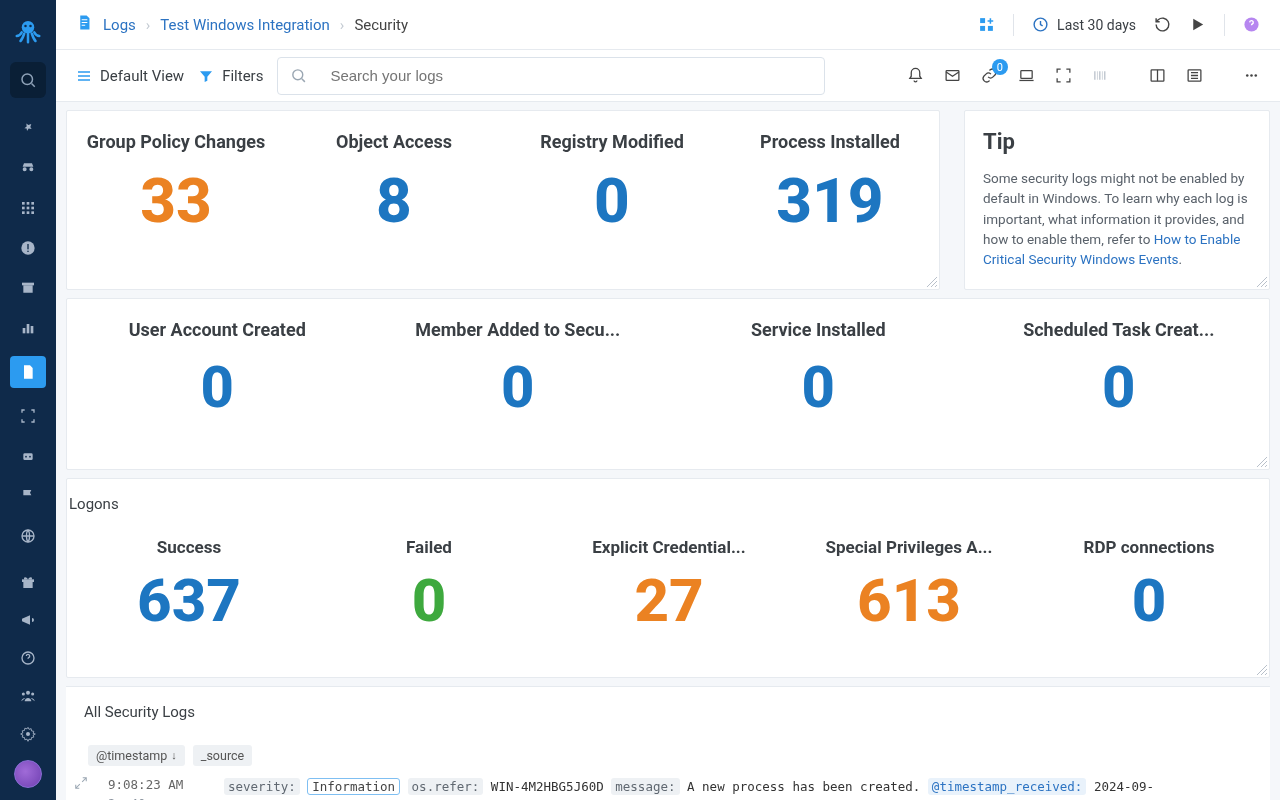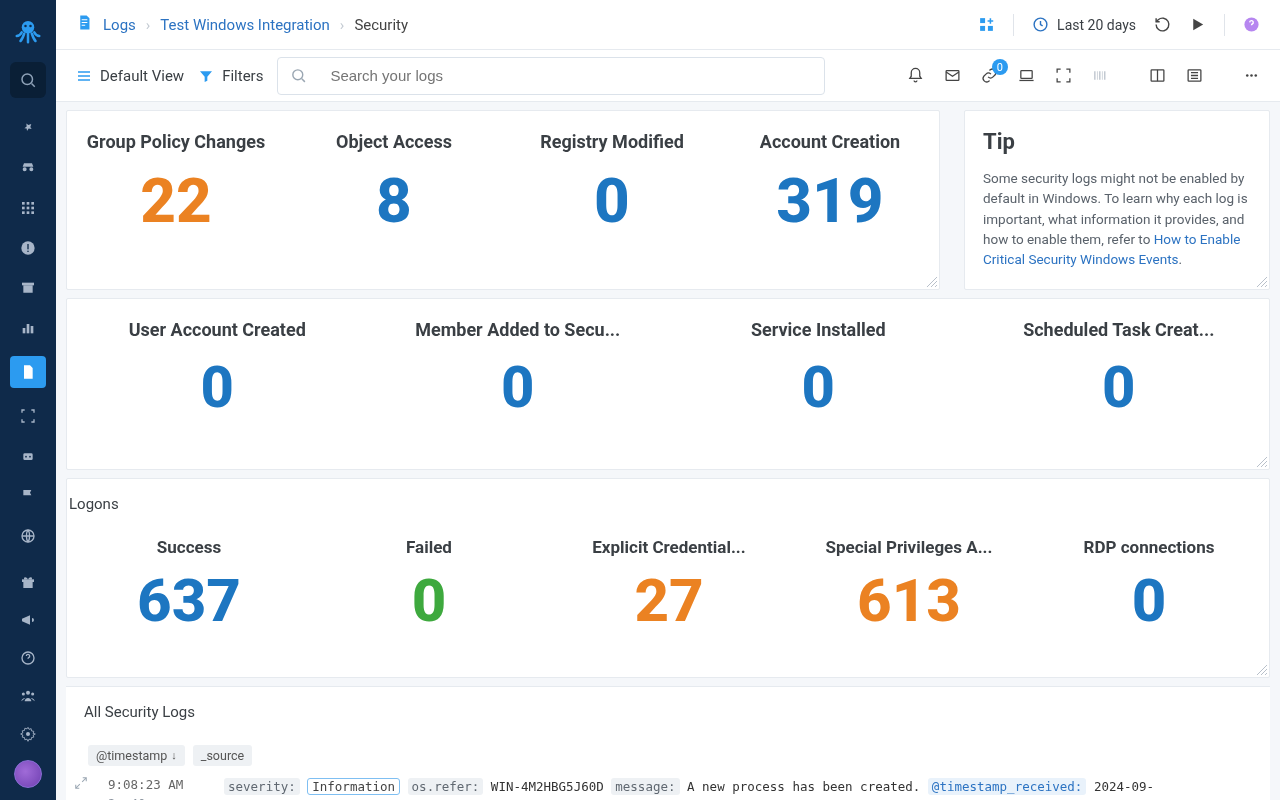--- a/index.html
+++ b/index.html
@@ -262,21 +262,21 @@
             <rect x="14" y="14" width="7" height="7"></rect>
             <path d="M17.5 3v8M13.5 7h8" stroke="currentColor" stroke-width="2.2"></path>
           </svg>
       </span>
       <span class="sepline"></span>
       <span class="trange">
         <svg viewBox="0 0 24 24" fill="none" stroke="#2c73c2" stroke-width="2">
             <circle cx="12" cy="12" r="9"></circle>
             <path d="M12 7v5l3 2"></path>
           </svg>
-        <span>Last 20 days</span>
+        <span>Last 30 days</span>
       </span>
       <span class="icbtn">
         <svg viewBox="0 0 24 24" fill="none" stroke="currentColor" stroke-width="2">
             <path d="M3 12a9 9 0 1 0 3-6.7L3 8"></path>
             <path d="M3 3v5h5"></path>
           </svg>
       </span>
       <span class="icbtn">
         <svg viewBox="0 0 24 24" fill="currentColor">
             <path d="M6 4l14 8-14 8z"></path>
@@ -373,32 +373,32 @@
         </span>
     </div>
   </div>
 
   <div class="content">
 
     <div class="row">
       <div class="card stats4" id="row1">
         <div class="stat">
             <div class="lbl">Group Policy Changes</div>
-            <div class="big c-orange">22</div>
+            <div class="big c-orange">33</div>
           </div>
           <div class="stat">
             <div class="lbl">Object Access</div>
             <div class="big c-blue">8</div>
           </div>
           <div class="stat">
             <div class="lbl">Registry Modified</div>
             <div class="big c-blue">0</div>
           </div>
           <div class="stat">
-            <div class="lbl">Account Creation</div>
+            <div class="lbl">Process Installed</div>
             <div class="big c-blue">319</div>
           </div>
           <svg class="resize" viewBox="0 0 10 10">
             <path d="M0 10L10 0M4 10l6-6M8 10l2-2" stroke="currentColor"></path>
           </svg>
       </div>
       <div class="card tipcard">
         <h3>Tip</h3>
         <p><span>Some security logs might not be enabled by default in Windows. To learn why each log is important, what information it provides, and how to enable them, refer to </span><a>How to Enable Critical Security Windows Events</a>.</p>
         <svg class="resize" viewBox="0 0 10 10">

